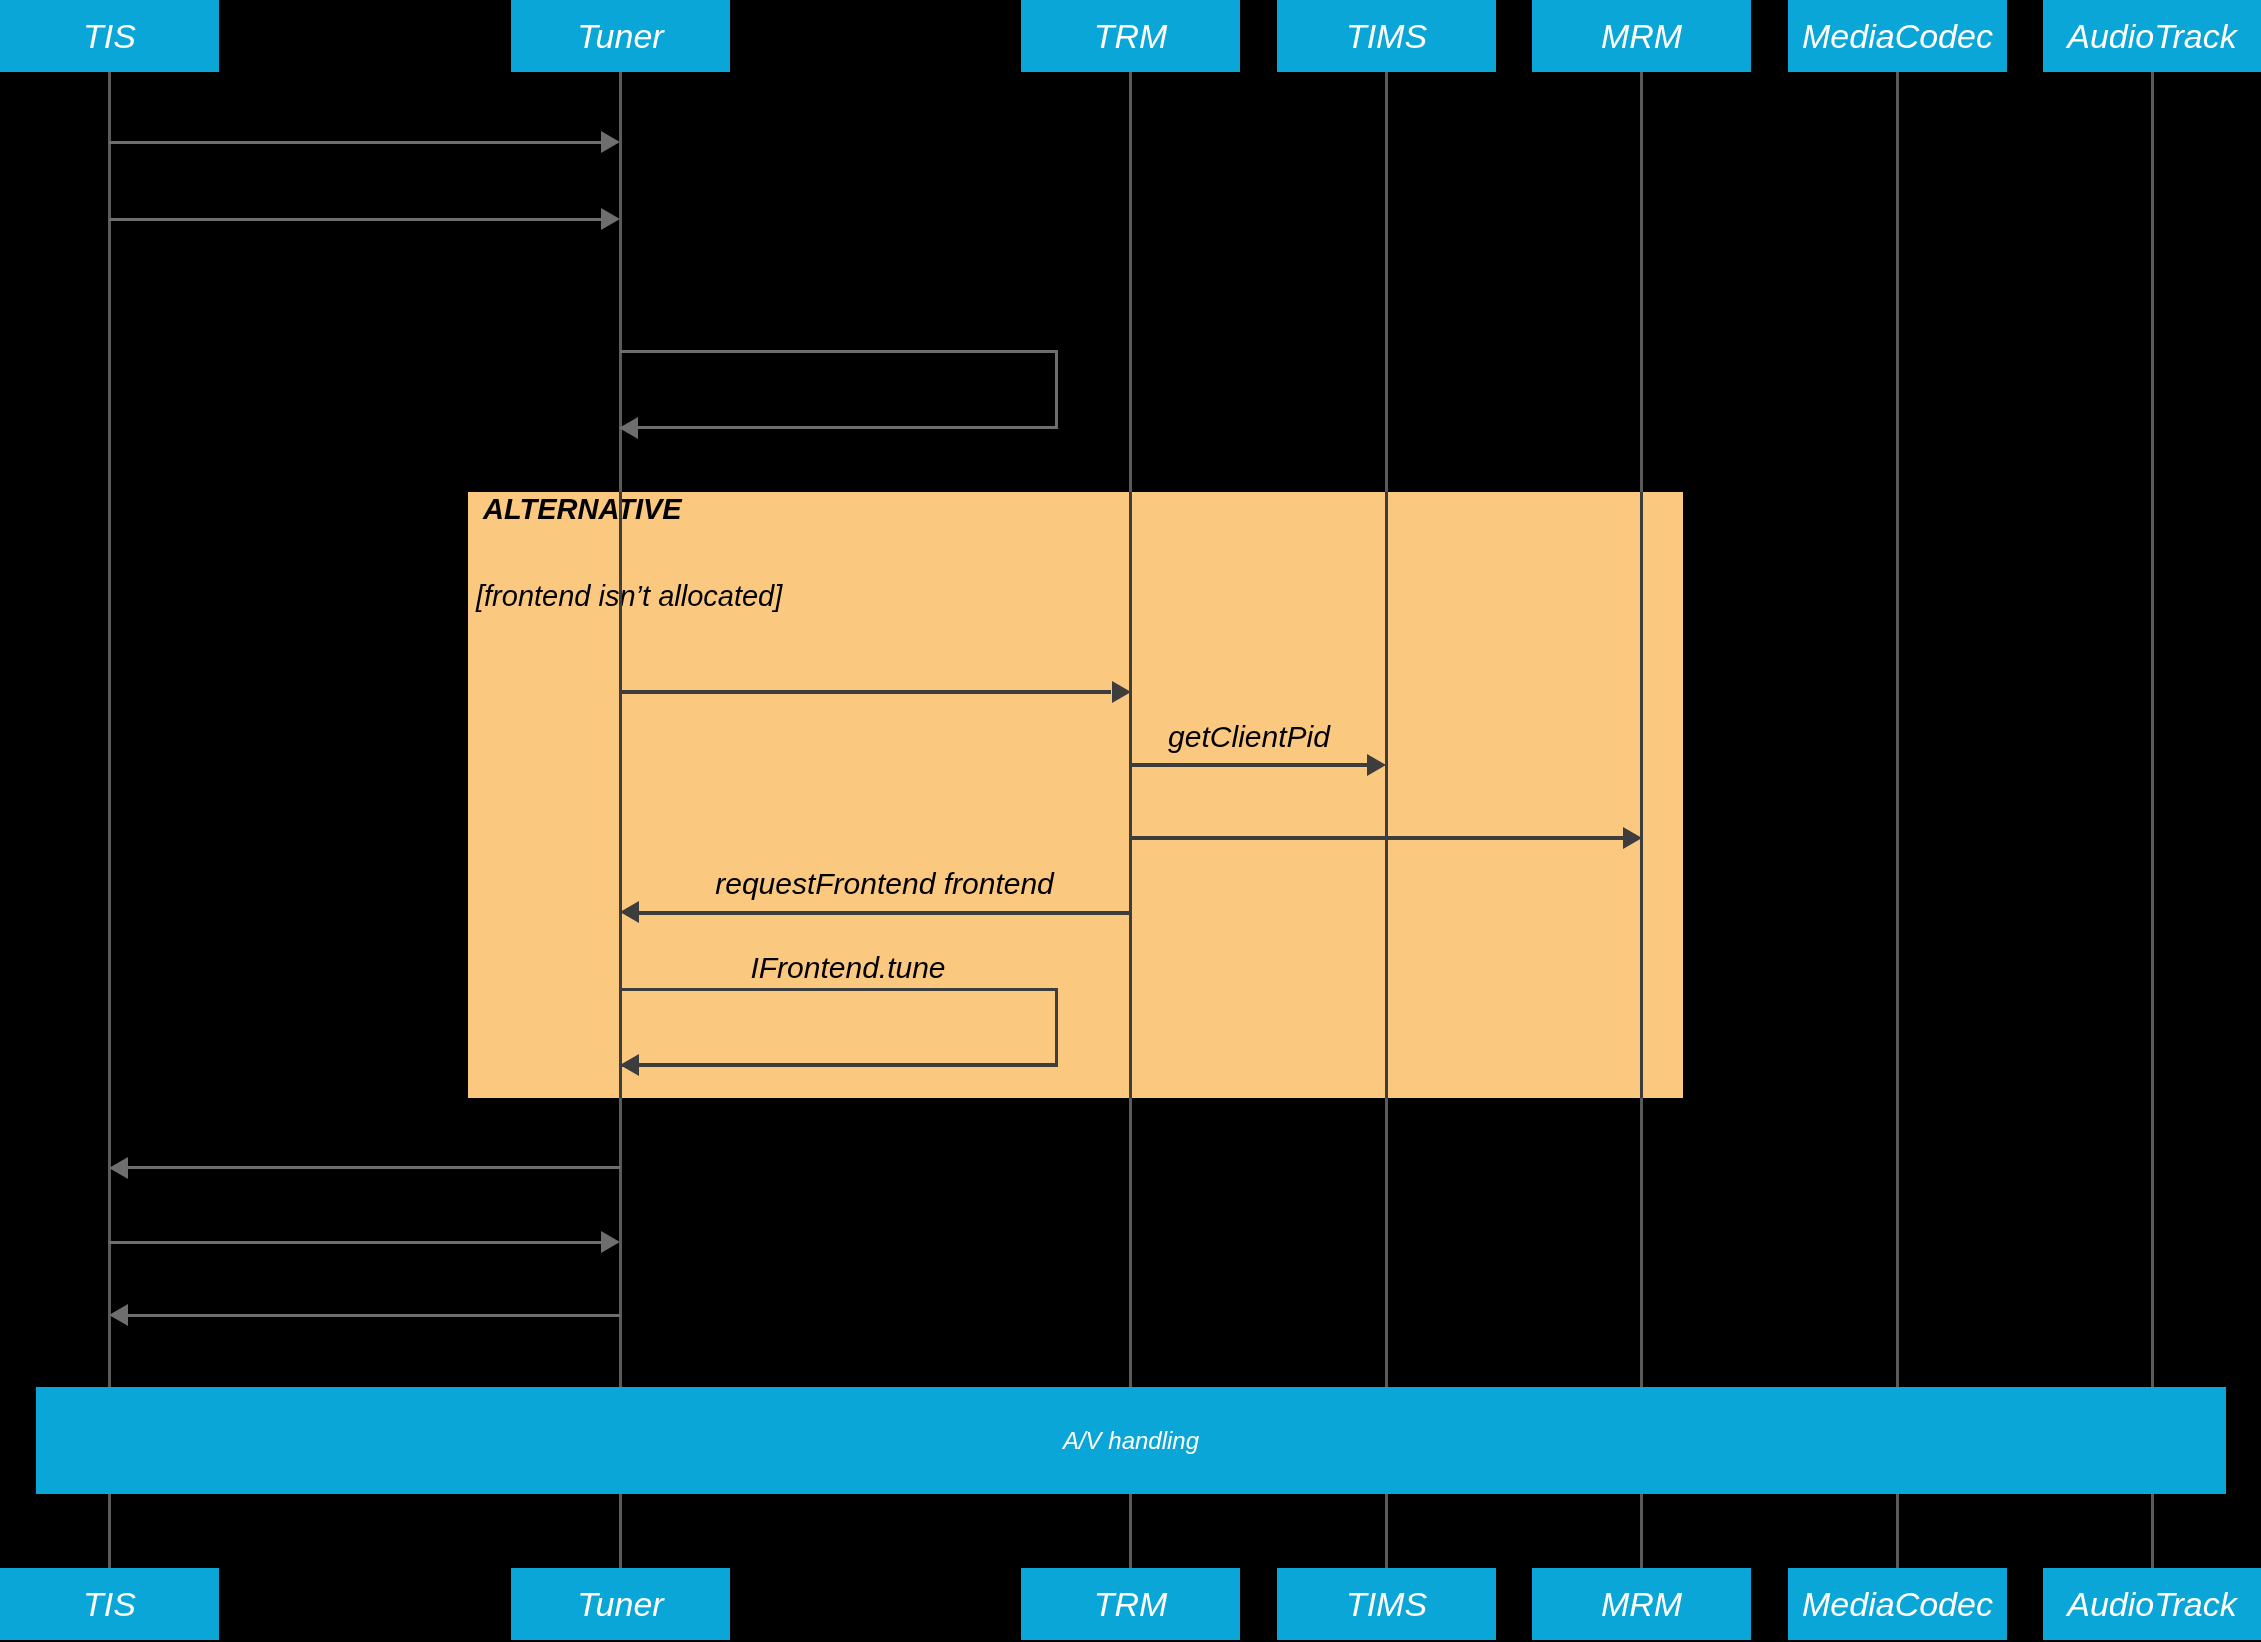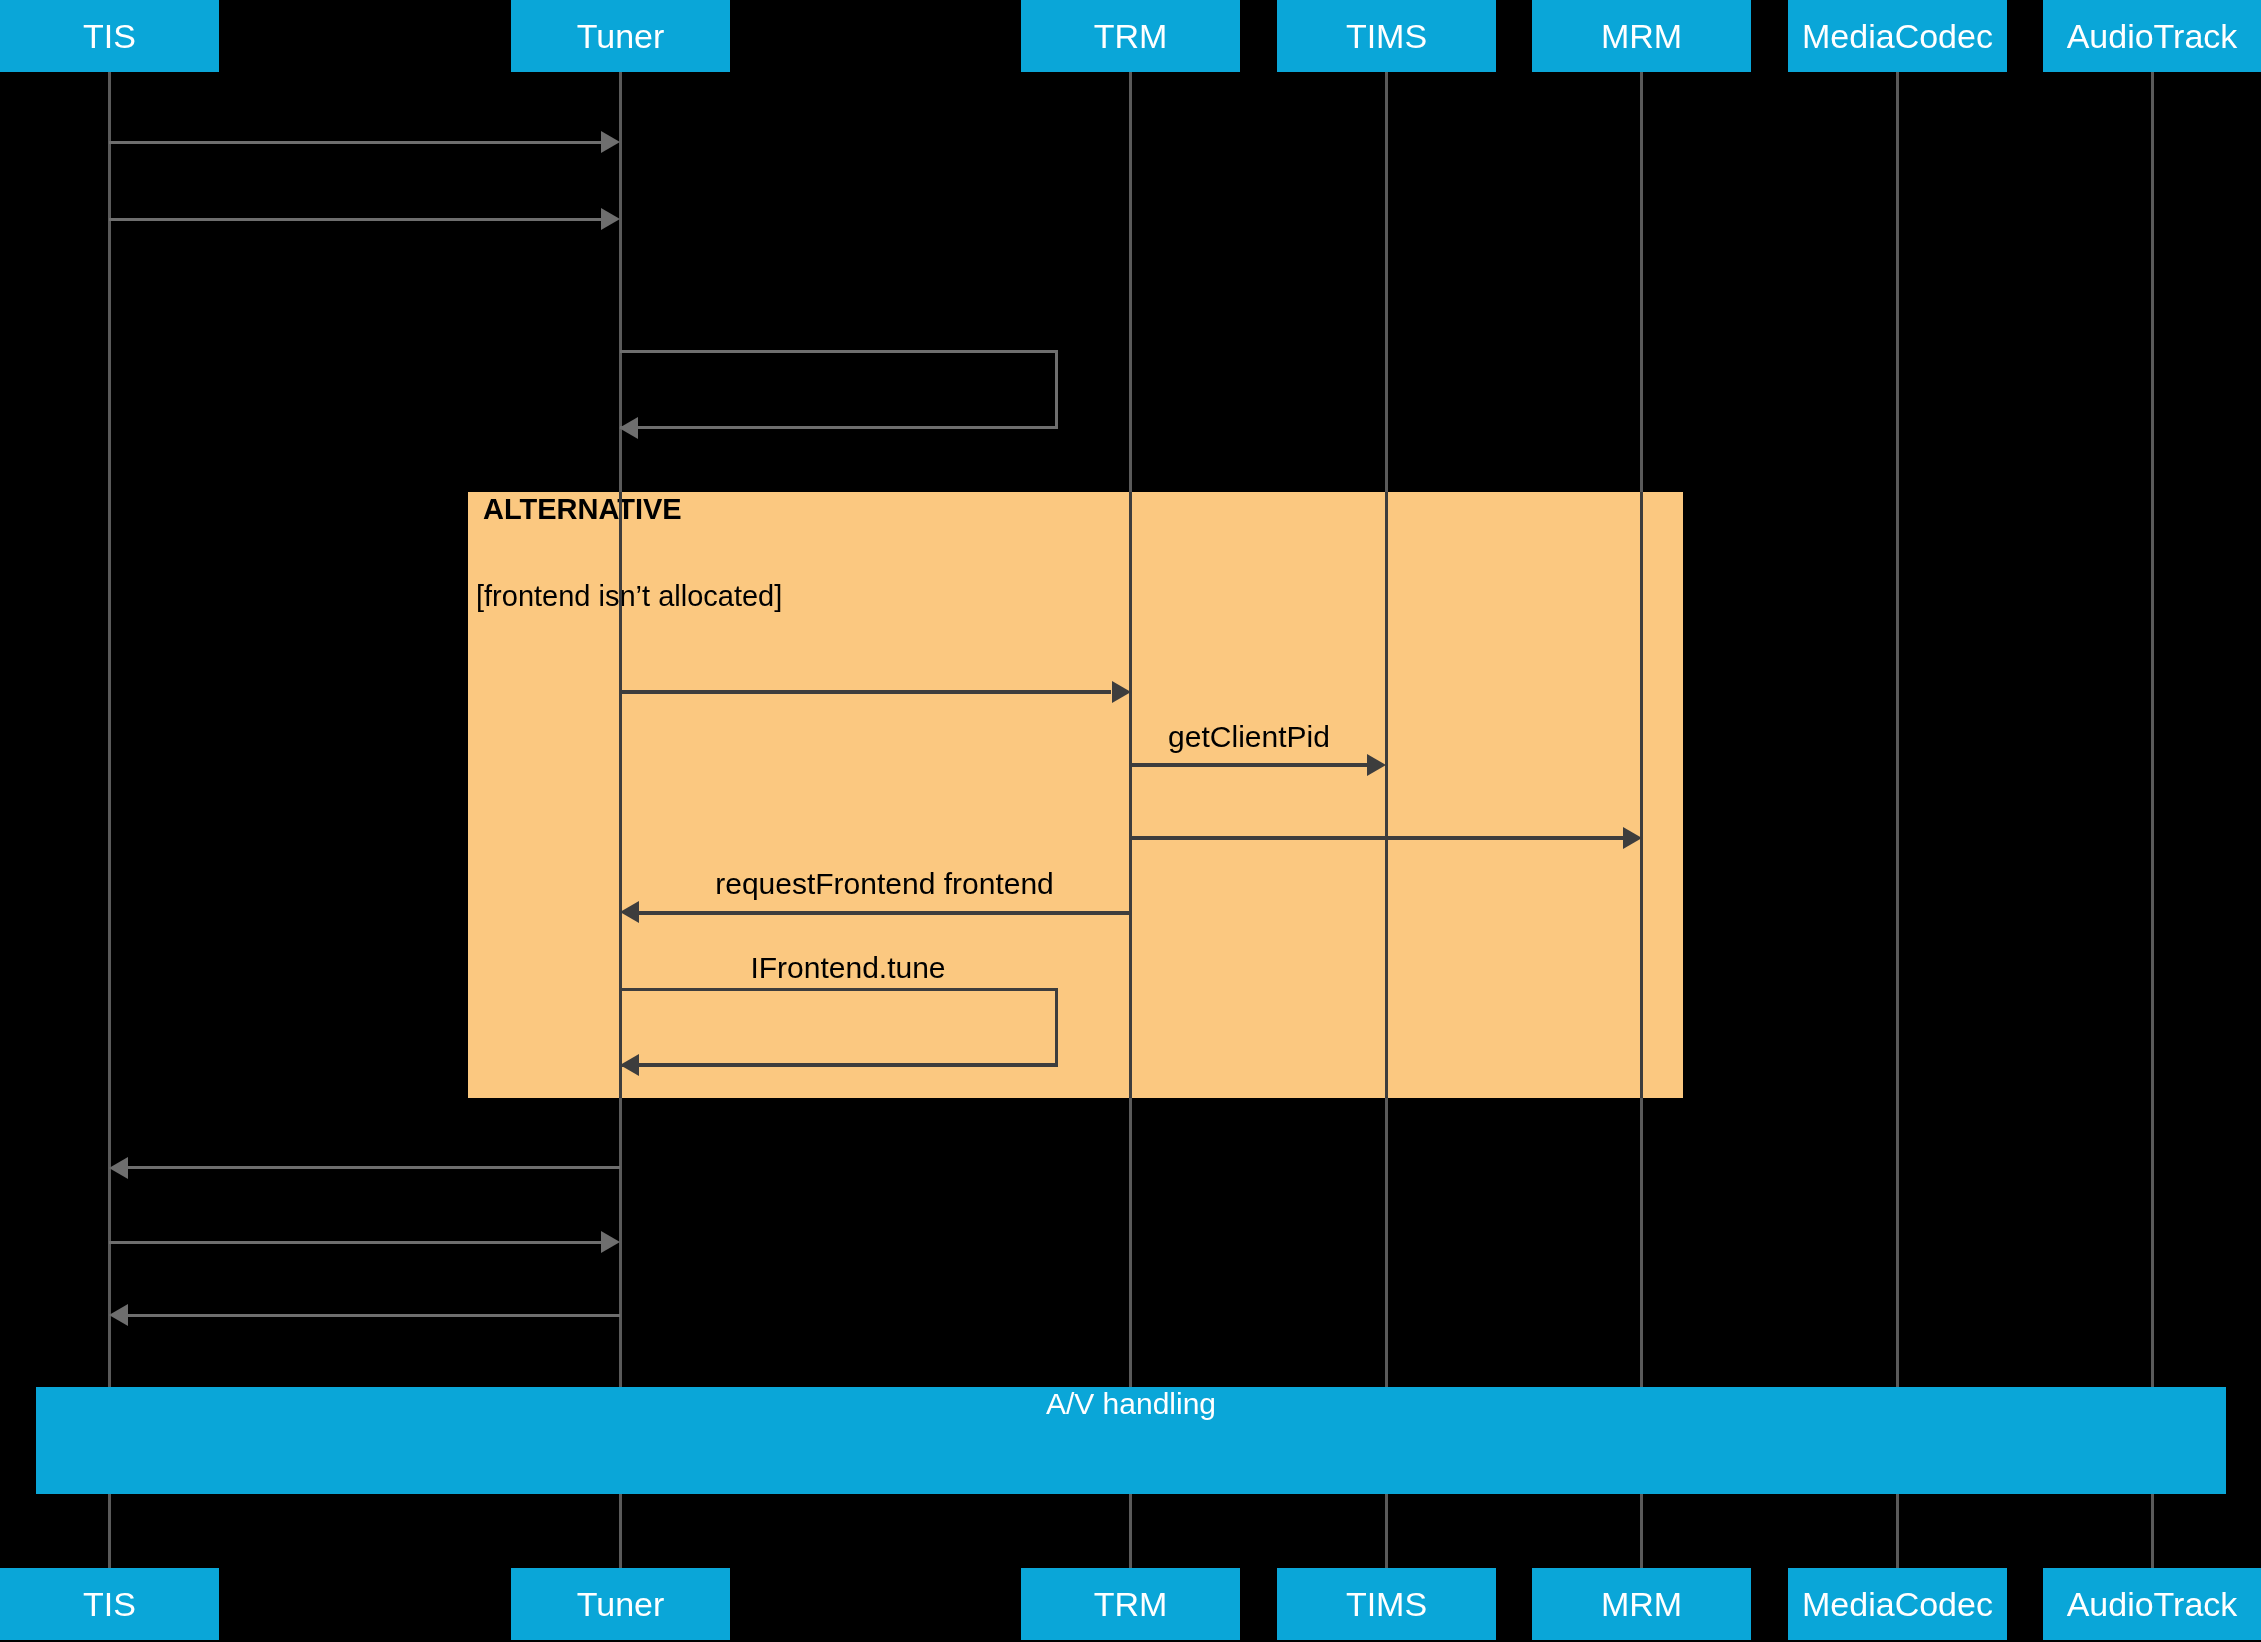--- a/index.html
+++ b/index.html
@@ -7,20 +7,21 @@
     padding: 0;
     background: #000000;
   }
   #root {
     position: relative;
     width: 2261px;
     height: 1642px;
     background: #000000;
     overflow: hidden;
     font-family: "Liberation Sans", sans-serif;
+    font-style: italic;
   }
   .lifeline {
     position: absolute;
     width: 2.9px;
     background: #5a5a5a;
   }
   .actor-box {
     position: absolute;
     background: #0aa6d8;
     color: #ffffff;
@@ -97,23 +98,23 @@
     background: transparent;
   }
   .selfcall.gray {
     border-color: #6e6e6e;
   }
   .avbar {
     position: absolute;
     background: #0aa6d8;
     color: #ffffff;
     display: flex;
-    align-items: flex-start;
+    align-items: center;
     justify-content: center;
-    font-size: 30px;
+    font-size: 24px;
     white-space: nowrap;
   }
 </style>
 </head>
 <body>
 
 <div id="root">
 
   <div class="lifeline" style="left:108px;  top:72px;  height:1496px;"></div>
   <div class="lifeline" style="left:619px;  top:72px;  height:1496px;"></div>

